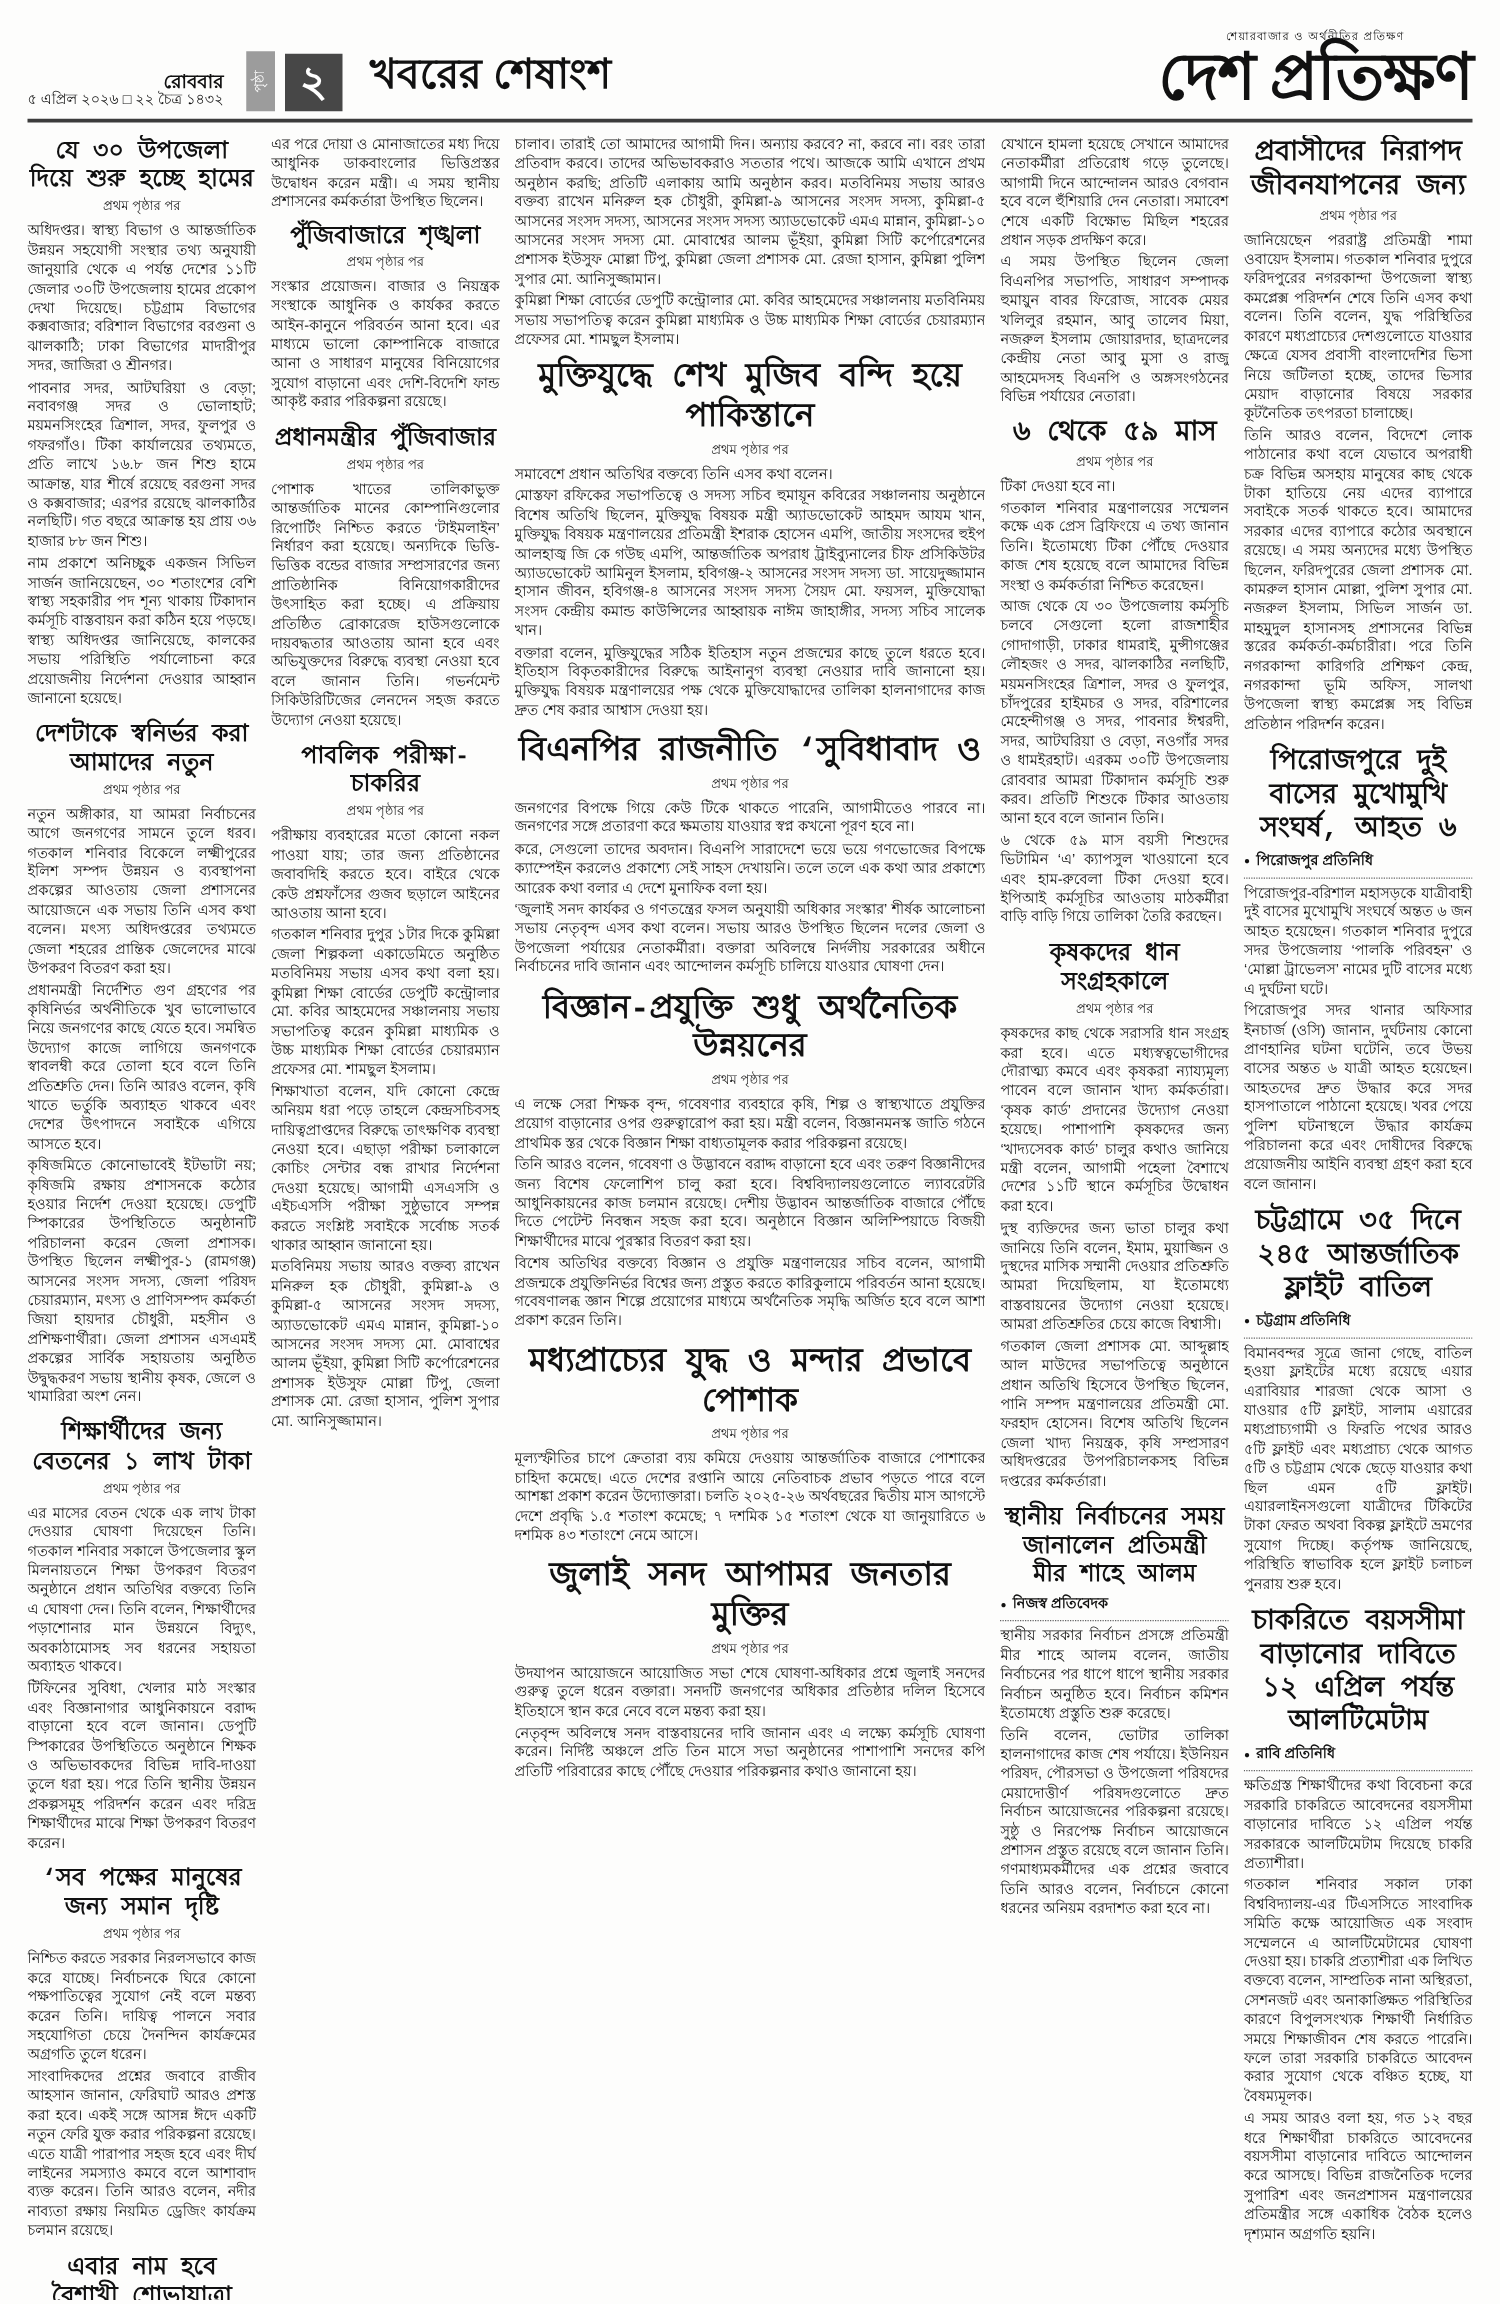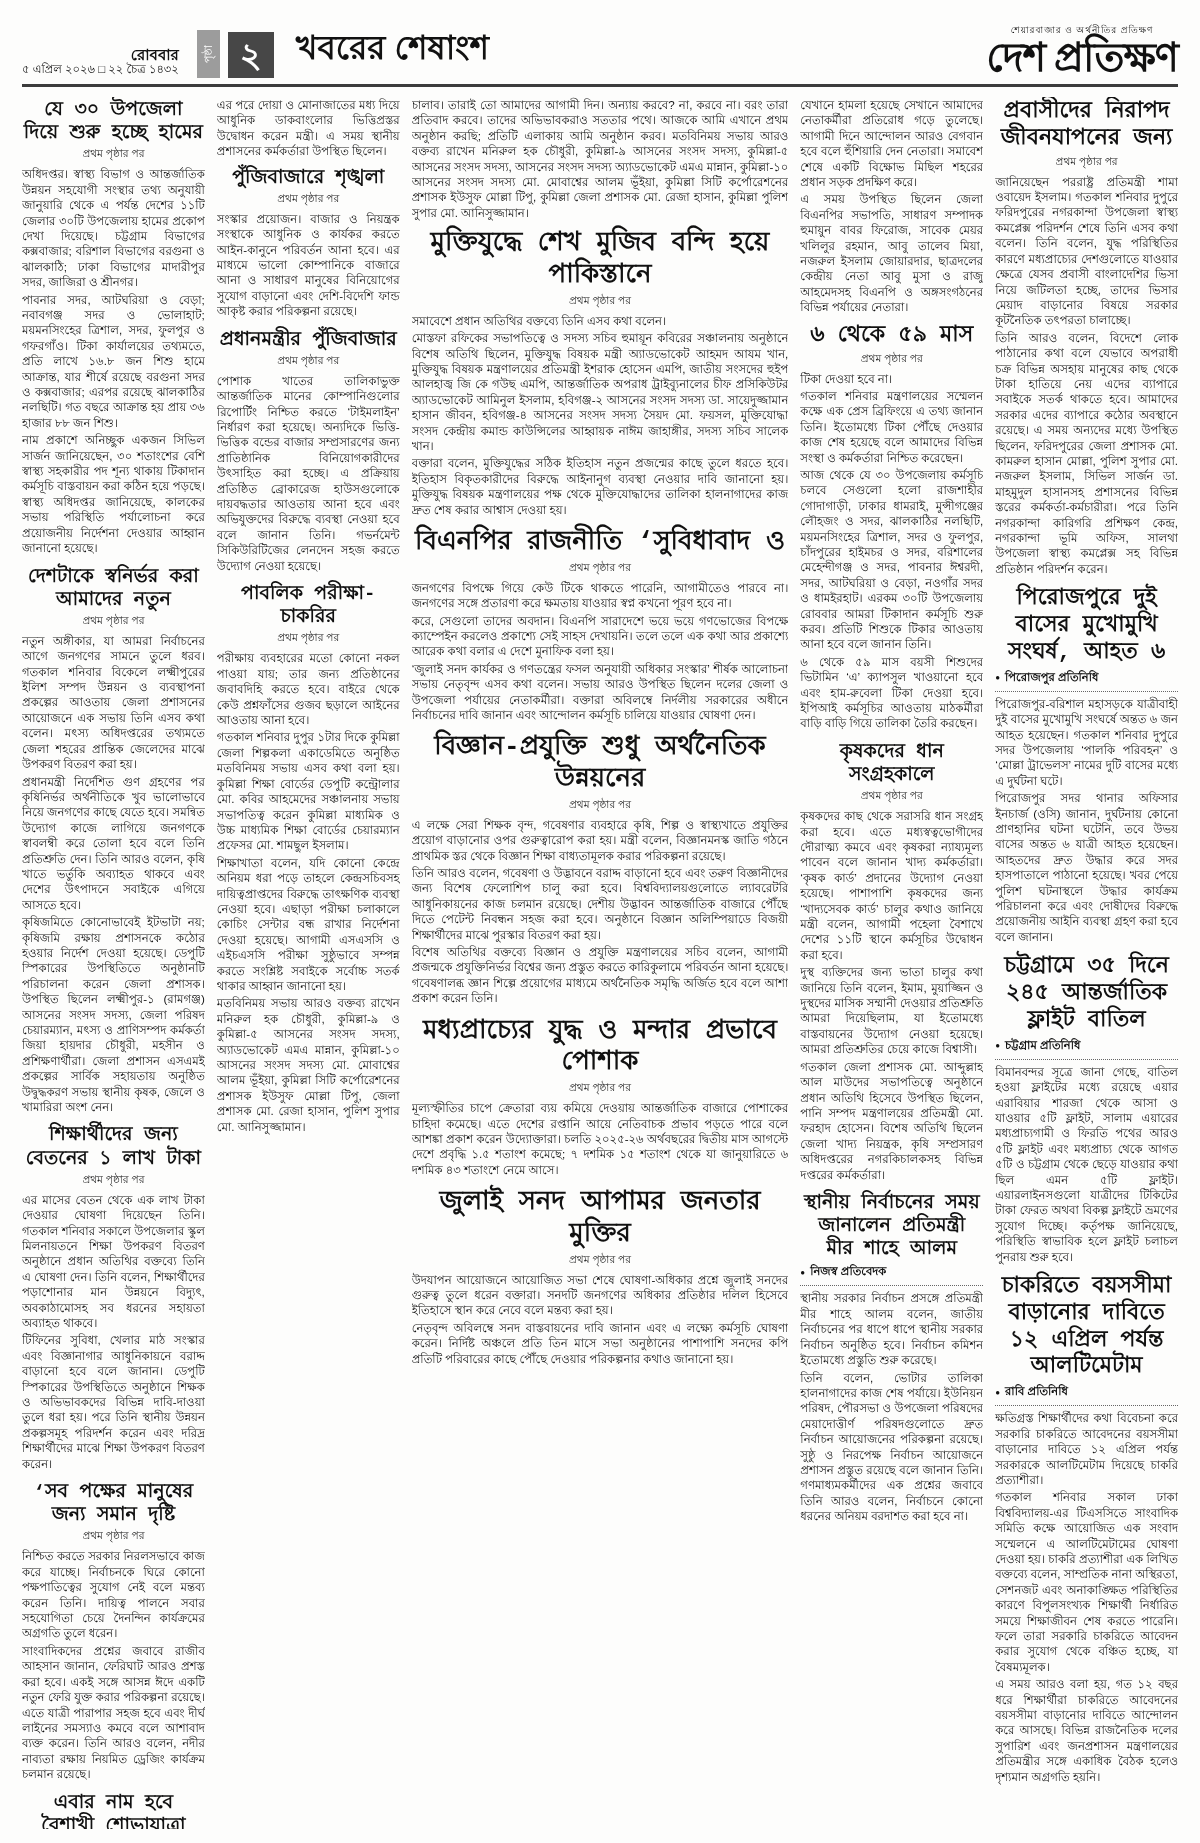--- a/index.html
+++ b/index.html
@@ -27,21 +27,21 @@
     width:46px;height:46px;background:#474747;color:#fff;
     display:flex;align-items:center;justify-content:center;
     font-size:34px;font-weight:bold;line-height:1;
   }
   .section-title{
     font-size:33px;font-weight:bold;letter-spacing:0;
     padding-left:14px;padding-bottom:0px;white-space:nowrap;
   }
   .mast{margin-left:auto;text-align:center;padding-bottom:0;}
   .mast .tagline{font-size:9px;letter-spacing:1px;margin-bottom:0;}
-  .mast .logo{font-size:40px;font-weight:bold;line-height:1;letter-spacing:-1px;
+  .mast .logo{font-size:52px;font-weight:bold;line-height:1;letter-spacing:-1px;
     font-family:"Liberation Serif","DejaVu Serif",serif;}
   .header-rule{height:3px;background:#3c3c3c;margin:2px 22px 0 22px;}
   
   .content{
     display:flex;gap:12px;padding:10px 22px 0 22px;box-sizing:border-box;
     height:1742px;overflow:hidden;
   }
   .col{flex:1 1 0;overflow:hidden;min-width:0;}
   .col.wide{flex:2.06 1 0;}
   .article{margin:0 0 10px 0;}
@@ -151,20 +151,21 @@
             <p>পরীক্ষায় ব্যবহারের মতো কোনো নকল পাওয়া যায়; তার জন্য প্রতিষ্ঠানের জবাবদিহি করতে হবে। বাইরে থেকে কেউ প্রশ্নফাঁসের গুজব ছড়ালে আইনের আওতায় আনা হবে।</p>
             <p>গতকাল শনিবার দুপুর ১টার দিকে কুমিল্লা জেলা শিল্পকলা একাডেমিতে অনুষ্ঠিত মতবিনিময় সভায় এসব কথা বলা হয়। কুমিল্লা শিক্ষা বোর্ডের ডেপুটি কন্ট্রোলার মো. কবির আহমেদের সঞ্চালনায় সভায় সভাপতিত্ব করেন কুমিল্লা মাধ্যমিক ও উচ্চ মাধ্যমিক শিক্ষা বোর্ডের চেয়ারম্যান প্রফেসর মো. শামছুল ইসলাম।</p>
             <p>শিক্ষাখাতা বলেন, যদি কোনো কেন্দ্রে অনিয়ম ধরা পড়ে তাহলে কেন্দ্রসচিবসহ দায়িত্বপ্রাপ্তদের বিরুদ্ধে তাৎক্ষণিক ব্যবস্থা নেওয়া হবে। এছাড়া পরীক্ষা চলাকালে কোচিং সেন্টার বন্ধ রাখার নির্দেশনা দেওয়া হয়েছে। আগামী এসএসসি ও এইচএসসি পরীক্ষা সুষ্ঠুভাবে সম্পন্ন করতে সংশ্লিষ্ট সবাইকে সর্বোচ্চ সতর্ক থাকার আহ্বান জানানো হয়।</p>
             <p>মতবিনিময় সভায় আরও বক্তব্য রাখেন মনিরুল হক চৌধুরী, কুমিল্লা-৯ ও কুমিল্লা-৫ আসনের সংসদ সদস্য, অ্যাডভোকেট এমএ মান্নান, কুমিল্লা-১০ আসনের সংসদ সদস্য মো. মোবাশ্বের আলম ভূঁইয়া, কুমিল্লা সিটি কর্পোরেশনের প্রশাসক ইউসুফ মোল্লা টিপু, জেলা প্রশাসক মো. রেজা হাসান, পুলিশ সুপার মো. আনিসুজ্জামান।</p>
           </div>
         </div>
       </div>
       <div class="col wide">
         <div class="continuation">
           <p>চালাব। তারাই তো আমাদের আগামী দিন। অন্যায় করবে? না, করবে না। বরং তারা প্রতিবাদ করবে। তাদের অভিভাবকরাও সততার পথে। আজকে আমি এখানে প্রথম অনুষ্ঠান করছি; প্রতিটি এলাকায় আমি অনুষ্ঠান করব। মতবিনিময় সভায় আরও বক্তব্য রাখেন মনিরুল হক চৌধুরী, কুমিল্লা-৯ আসনের সংসদ সদস্য, কুমিল্লা-৫ আসনের সংসদ সদস্য, আসনের সংসদ সদস্য অ্যাডভোকেট এমএ মান্নান, কুমিল্লা-১০ আসনের সংসদ সদস্য মো. মোবাশ্বের আলম ভূঁইয়া, কুমিল্লা সিটি কর্পোরেশনের প্রশাসক ইউসুফ মোল্লা টিপু, কুমিল্লা জেলা প্রশাসক মো. রেজা হাসান, কুমিল্লা পুলিশ সুপার মো. আনিসুজ্জামান।</p>
+          <p>কুমিল্লা শিক্ষা বোর্ডের ডেপুটি কন্ট্রোলার মো. কবির আহমেদের সঞ্চালনায় মতবিনিময় সভায় সভাপতিত্ব করেন কুমিল্লা মাধ্যমিক ও উচ্চ মাধ্যমিক শিক্ষা বোর্ডের চেয়ারম্যান প্রফেসর মো. শামছুল ইসলাম।</p>
         </div>
         <div class="article h-lg">
           <h2>মুক্তিযুদ্ধে শেখ মুজিব বন্দি হয়ে পাকিস্তানে</h2>
           <div class="byline-center">প্রথম পৃষ্ঠার পর</div>
           <div class="body-text">
             <p>সমাবেশে প্রধান অতিথির বক্তব্যে তিনি এসব কথা বলেন।</p>
             <p>মোস্তফা রফিকের সভাপতিত্বে ও সদস্য সচিব হুমায়ূন কবিরের সঞ্চালনায় অনুষ্ঠানে বিশেষ অতিথি ছিলেন, মুক্তিযুদ্ধ বিষয়ক মন্ত্রী অ্যাডভোকেট আহমদ আযম খান, মুক্তিযুদ্ধ বিষয়ক মন্ত্রণালয়ের প্রতিমন্ত্রী ইশরাক হোসেন এমপি, জাতীয় সংসদের হুইপ আলহাজ্ব জি কে গউছ এমপি, আন্তর্জাতিক অপরাধ ট্রাইব্যুনালের চীফ প্রসিকিউটর অ্যাডভোকেট আমিনুল ইসলাম, হবিগঞ্জ-২ আসনের সংসদ সদস্য ডা. সায়েদুজ্জামান হাসান জীবন, হবিগঞ্জ-৪ আসনের সংসদ সদস্য সৈয়দ মো. ফয়সল, মুক্তিযোদ্ধা সংসদ কেন্দ্রীয় কমান্ড কাউন্সিলের আহ্বায়ক নাঈম জাহাঙ্গীর, সদস্য সচিব সালেক খান।</p>
             <p>বক্তারা বলেন, মুক্তিযুদ্ধের সঠিক ইতিহাস নতুন প্রজন্মের কাছে তুলে ধরতে হবে। ইতিহাস বিকৃতকারীদের বিরুদ্ধে আইনানুগ ব্যবস্থা নেওয়ার দাবি জানানো হয়। মুক্তিযুদ্ধ বিষয়ক মন্ত্রণালয়ের পক্ষ থেকে মুক্তিযোদ্ধাদের তালিকা হালনাগাদের কাজ দ্রুত শেষ করার আশ্বাস দেওয়া হয়।</p>
           </div>
         </div>
@@ -216,21 +217,21 @@
             <p>আজ থেকে যে ৩০ উপজেলায় কর্মসূচি চলবে সেগুলো হলো রাজশাহীর গোদাগাড়ী, ঢাকার ধামরাই, মুন্সীগঞ্জের লৌহজং ও সদর, ঝালকাঠির নলছিটি, ময়মনসিংহের ত্রিশাল, সদর ও ফুলপুর, চাঁদপুরের হাইমচর ও সদর, বরিশালের মেহেন্দীগঞ্জ ও সদর, পাবনার ঈশ্বরদী, সদর, আটঘরিয়া ও বেড়া, নওগাঁর সদর ও ধামইরহাট। এরকম ৩০টি উপজেলায় রোববার আমরা টিকাদান কর্মসূচি শুরু করব। প্রতিটি শিশুকে টিকার আওতায় আনা হবে বলে জানান তিনি।</p>
             <p>৬ থেকে ৫৯ মাস বয়সী শিশুদের ভিটামিন ‘এ’ ক্যাপসুল খাওয়ানো হবে এবং হাম-রুবেলা টিকা দেওয়া হবে। ইপিআই কর্মসূচির আওতায় মাঠকর্মীরা বাড়ি বাড়ি গিয়ে তালিকা তৈরি করছেন।</p>
           </div>
         </div>
         <div class="article h-sm">
           <h2>কৃষকদের ধান সংগ্রহকালে</h2>
           <div class="byline-center">প্রথম পৃষ্ঠার পর</div>
           <div class="body-text">
             <p>কৃষকদের কাছ থেকে সরাসরি ধান সংগ্রহ করা হবে। এতে মধ্যস্বত্বভোগীদের দৌরাত্ম্য কমবে এবং কৃষকরা ন্যায্যমূল্য পাবেন বলে জানান খাদ্য কর্মকর্তারা। ‘কৃষক কার্ড’ প্রদানের উদ্যোগ নেওয়া হয়েছে। পাশাপাশি কৃষকদের জন্য ‘খাদ্যসেবক কার্ড’ চালুর কথাও জানিয়ে মন্ত্রী বলেন, আগামী পহেলা বৈশাখে দেশের ১১টি স্থানে কর্মসূচির উদ্বোধন করা হবে।</p>
             <p>দুস্থ ব্যক্তিদের জন্য ভাতা চালুর কথা জানিয়ে তিনি বলেন, ইমাম, মুয়াজ্জিন ও দুস্থদের মাসিক সম্মানী দেওয়ার প্রতিশ্রুতি আমরা দিয়েছিলাম, যা ইতোমধ্যে বাস্তবায়নের উদ্যোগ নেওয়া হয়েছে। আমরা প্রতিশ্রুতির চেয়ে কাজে বিশ্বাসী।</p>
-            <p>গতকাল জেলা প্রশাসক মো. আব্দুল্লাহ আল মাউদের সভাপতিত্বে অনুষ্ঠানে প্রধান অতিথি হিসেবে উপস্থিত ছিলেন, পানি সম্পদ মন্ত্রণালয়ের প্রতিমন্ত্রী মো. ফরহাদ হোসেন। বিশেষ অতিথি ছিলেন জেলা খাদ্য নিয়ন্ত্রক, কৃষি সম্প্রসারণ অধিদপ্তরের নগরকিচালকসহ বিভিন্ন দপ্তরের কর্মকর্তারা।</p>
+            <p>গতকাল জেলা প্রশাসক মো. আব্দুল্লাহ আল মাউদের সভাপতিত্বে অনুষ্ঠানে প্রধান অতিথি হিসেবে উপস্থিত ছিলেন, পানি সম্পদ মন্ত্রণালয়ের প্রতিমন্ত্রী মো. ফরহাদ হোসেন। বিশেষ অতিথি ছিলেন জেলা খাদ্য নিয়ন্ত্রক, কৃষি সম্প্রসারণ অধিদপ্তরের উপপরিচালকসহ বিভিন্ন দপ্তরের কর্মকর্তারা।</p>
           </div>
         </div>
         <div class="article h-sm">
           <h2>স্থানীয় নির্বাচনের সময় জানালেন প্রতিমন্ত্রী মীর শাহে আলম</h2>
           <div class="byline-bullet">
             <span class="dot">●</span>
             <span>নিজস্ব প্রতিবেদক</span>
           </div>
           <div class="dotted-rule"></div>
           <div class="body-text">

